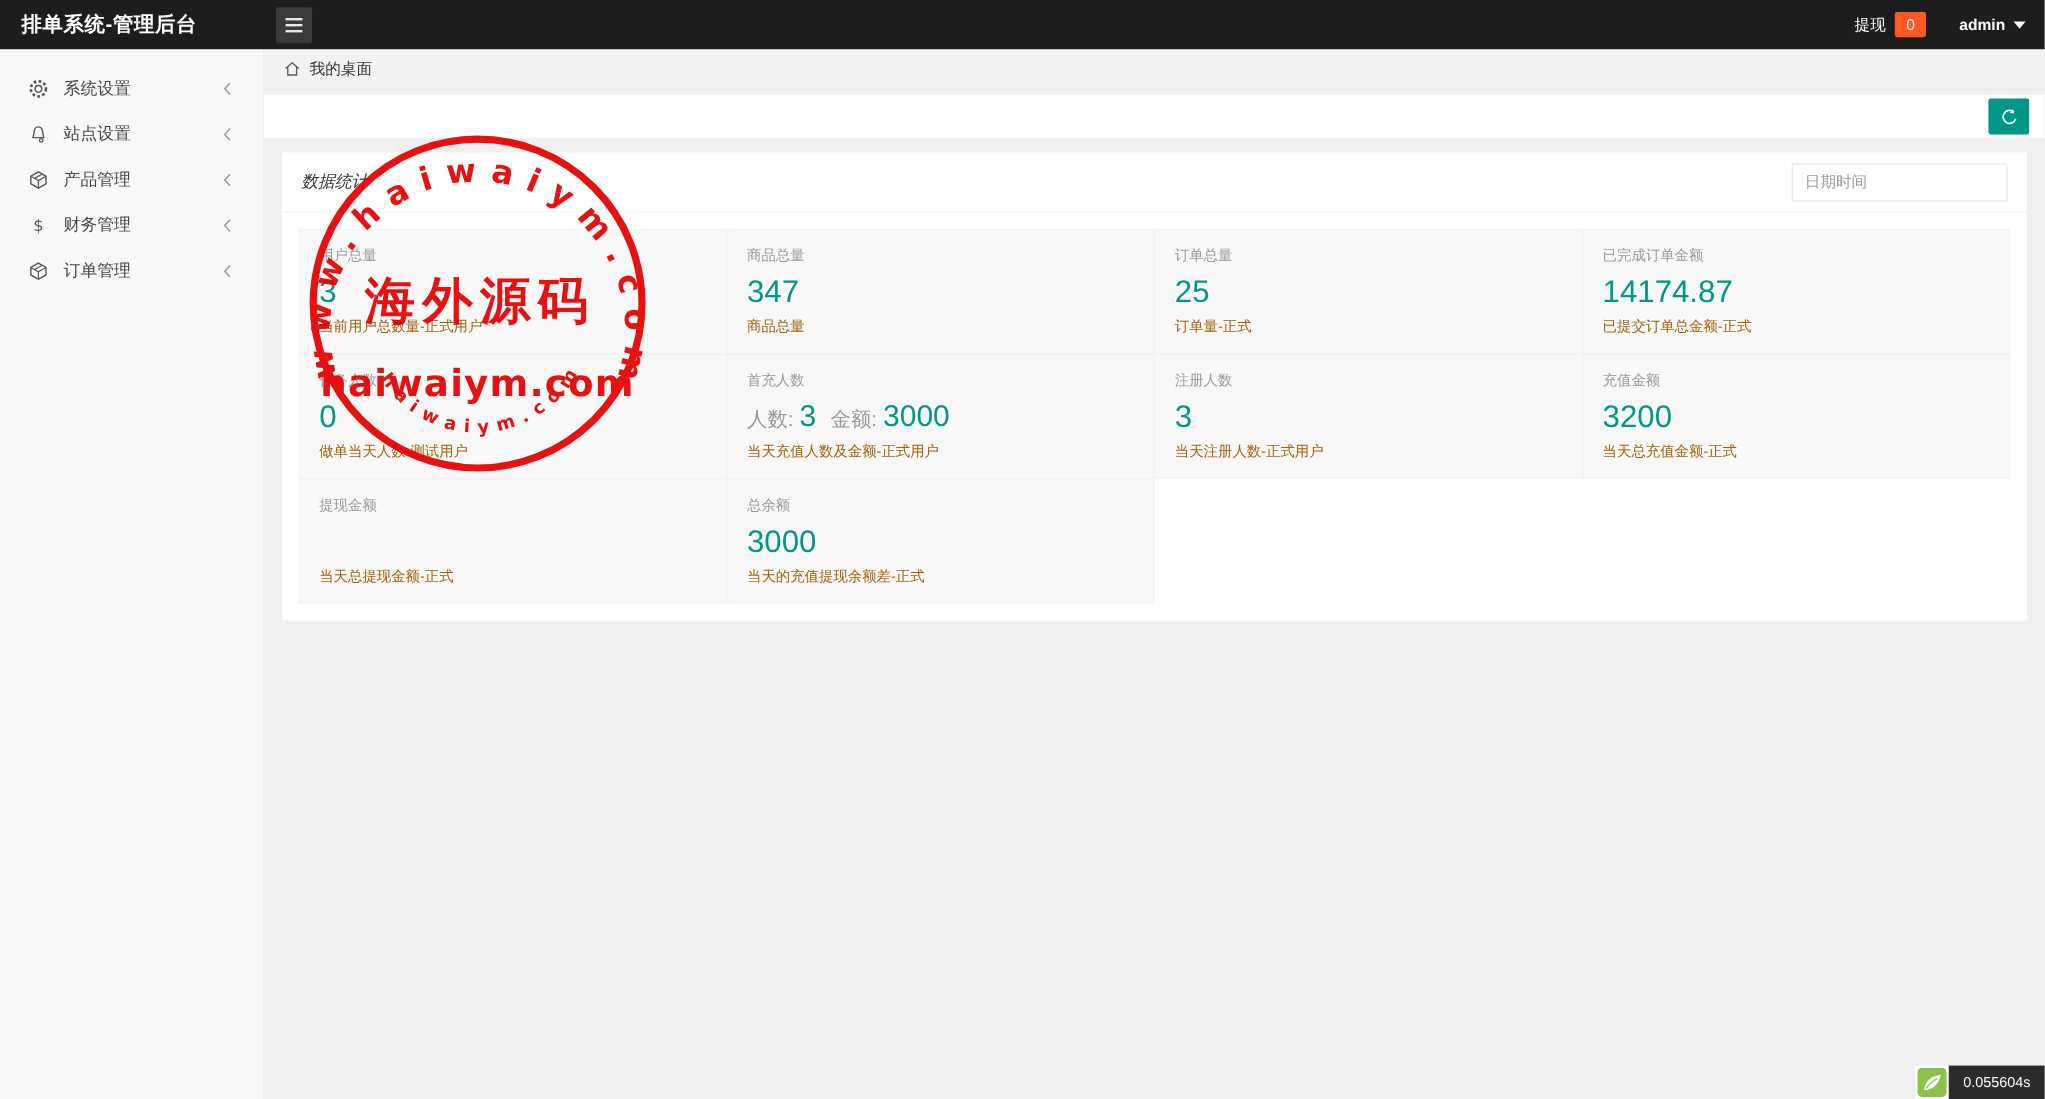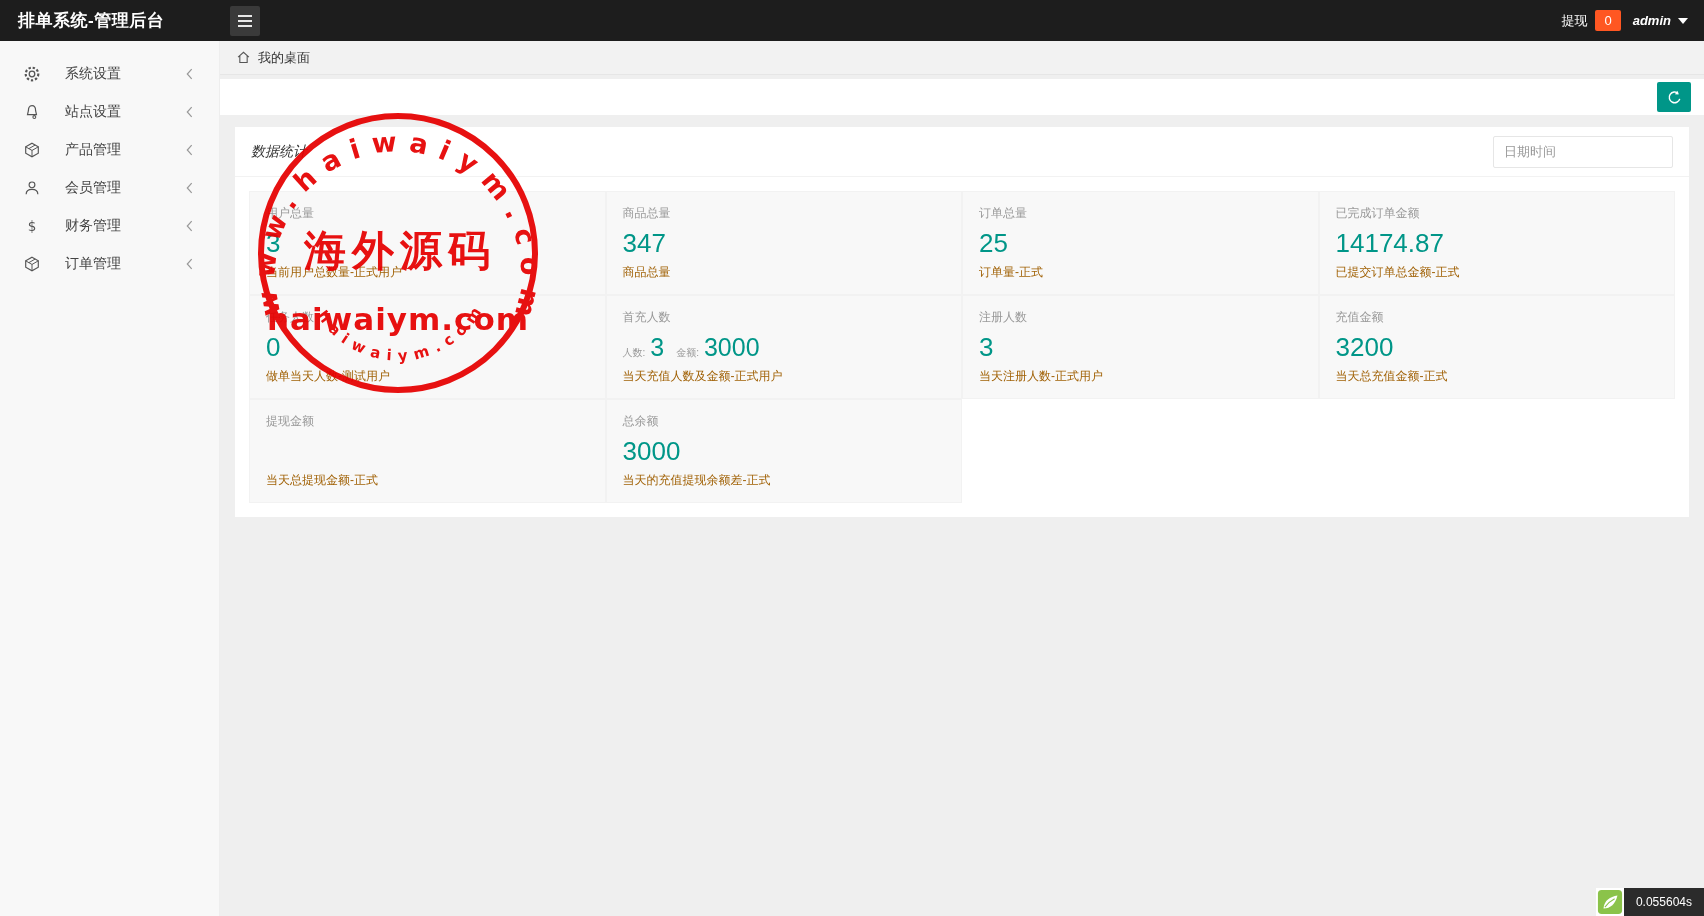--- a/index.html
+++ b/index.html
@@ -8,26 +8,26 @@
 
   
   .header { height:41px; background:#1d1d1d; display:flex; align-items:center; position:relative; z-index:10; }
   .header-title { width:220px; padding-left:18px; color:#fff; font-size:17px; font-weight:bold; letter-spacing:.5px; }
   .menu-btn { width:30px; height:30px; margin-left:10px; background:#3a3a3a; border-radius:2px; border:none;
               display:flex; flex-direction:column; justify-content:center; align-items:center; gap:3px; cursor:pointer; }
   .menu-btn i { display:block; width:14px; height:2px; background:#e8e8e8; }
   .header-right { margin-left:auto; padding-right:16px; display:flex; align-items:center; color:#fff; font-size:13px; }
   .withdraw { display:flex; align-items:center; cursor:pointer; }
   .withdraw-badge { margin-left:8px; background:#ff5722; color:#fff; border-radius:2px; padding:3px 9px; font-size:13px; }
-  .admin-wrap { margin-left:12px; display:flex; align-items:center; cursor:pointer; font-weight:bold;font-style:italic; }
+  .admin-wrap { margin-left:28px; display:flex; align-items:center; cursor:pointer; font-weight:bold; }
   .caret-down { margin-left:7px; width:0; height:0; border-left:5px solid transparent; border-right:5px solid transparent; border-top:6px solid #fff; }
 
   
   .sidebar { position:absolute; left:0; top:41px; bottom:0; width:220px; background:#f8f8f8; border-right:1px solid #eeeeee; padding-top:14px; }
-  .side-item { height:38px; display:flex; align-items:center; padding:0 24px 0 22px; color:#444; font-size:14px; cursor:pointer;gap:12px; }
+  .side-item { height:38px; display:flex; align-items:center; padding:0 24px 0 22px; color:#444; font-size:14px; cursor:pointer; }
   .side-icon { width:20px; height:20px; margin-right:11px; display:flex; align-items:center; justify-content:center; color:#555; font-size:16px; }
   .side-icon svg { width:18px; height:18px; }
   .side-chevron { margin-left:auto; display:flex; align-items:center; }
   .side-chevron svg { width:11px; height:14px; }
 
   
   .main { position:absolute; left:220px; top:41px; right:0; bottom:0; background:#efefef; }
   .breadcrumb { height:34px; background:#f2f2f2; border-bottom:1px solid #e6e6e6; display:flex; align-items:center; padding-left:16px; font-size:13px; color:#333; cursor:pointer; }
   .breadcrumb svg { width:15px; height:15px; margin-right:7px; }
   .toolbar { height:36px; margin-top:4px; background:#fff; display:flex; align-items:center; justify-content:flex-end; padding-right:13px; }
@@ -38,21 +38,21 @@
   .panel-header { height:50px; display:flex; align-items:center; padding:0 16px; border-bottom:1px solid #f2f2f2; }
   .panel-title { font-size:14px; color:#333;font-style:italic; }
   .date-input { margin-left:auto; width:180px; height:32px; border:1px solid #e6e6e6; border-radius:2px; padding:0 10px; font-size:13px; color:#666; font-family:inherit; }
   .date-input::placeholder { color:#9a9a9a; }
 
   .cards { padding:14px; display:grid; grid-template-columns:repeat(4,1fr); }
   .card { background:#f8f8f8; border:1px solid #f2f2f2; height:104px; padding:13px 16px; display:flex; flex-direction:column; justify-content:space-between; }
   .card-title { font-size:12px; color:#999; }
   .card-value { font-size:26px; color:#009688; line-height:1; display:flex; align-items:baseline; }
   .card-desc { font-size:12px; color:#a16207; }
-  .mini-label { font-size:10px; color:#999; margin-right:5px; }
+  .mini-label { font-size:17px; color:#999; margin-right:5px; }
   .mini-label:not(:first-child) { margin-left:12px; }
   .mini-value { font-size:25px; color:#009688; }
 
   
   .stamp { position:absolute; left:253px; top:108px; z-index:60; opacity:.93; pointer-events:none; }
   .stamp text { fill:#e60000; font-weight:bold; font-family:"DejaVu Sans","Liberation Sans",sans-serif; }
   .stamp-arc-top { font-size:27px; letter-spacing:11px; }
   .stamp-arc-bot { font-size:15px; letter-spacing:7px; }
   .stamp-center { font-size:42px; letter-spacing:6px; text-anchor:middle; }
   .stamp-domain { font-size:31px; letter-spacing:1px; text-anchor:middle; }
@@ -123,34 +123,20 @@
           </svg>
         </span>
     <span class="side-label">产品管理</span>
     <span class="side-chevron">
       <svg viewBox="0 0 12 16">
             <polyline points="8.5,2.5 3.5,8 8.5,13.5" fill="none" stroke="#999" stroke-width="1.4"></polyline>
           </svg>
     </span>
   </div>
 
-  <div class="side-item">
-    <span class="side-icon">
-          <svg viewBox="0 0 20 20">
-            <circle cx="10" cy="6.5" r="3.2" fill="none" stroke="#555" stroke-width="1.3"></circle>
-            <path d="M3.5 17 C3.5 13 6.5 11.5 10 11.5 C13.5 11.5 16.5 13 16.5 17" fill="none" stroke="#555" stroke-width="1.3"></path>
-          </svg>
-        </span>
-    <span class="side-label">会员管理</span>
-    <span class="side-chevron">
-      <svg viewBox="0 0 12 16">
-            <polyline points="8.5,2.5 3.5,8 8.5,13.5" fill="none" stroke="#999" stroke-width="1.4"></polyline>
-          </svg>
-    </span>
-  </div>
 
   <div class="side-item">
     <span class="side-icon">
           <svg viewBox="0 0 20 20">
             <text x="10" y="15" text-anchor="middle" font-size="15" fill="#555" font-family="DejaVu Sans">$</text>
           </svg>
         </span>
     <span class="side-label">财务管理</span>
     <span class="side-chevron">
       <svg viewBox="0 0 12 16">

